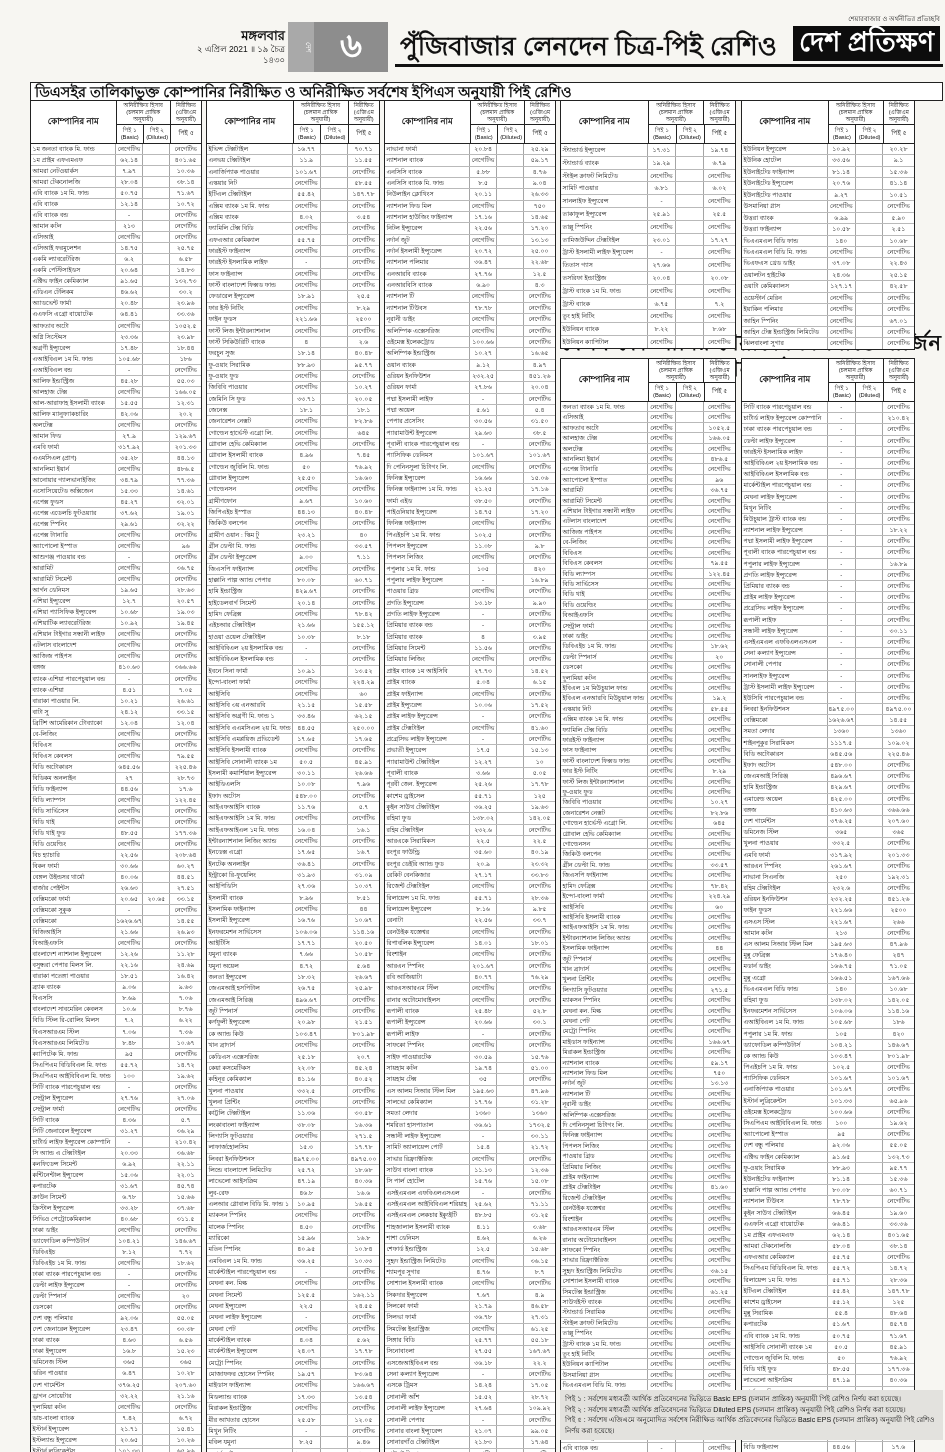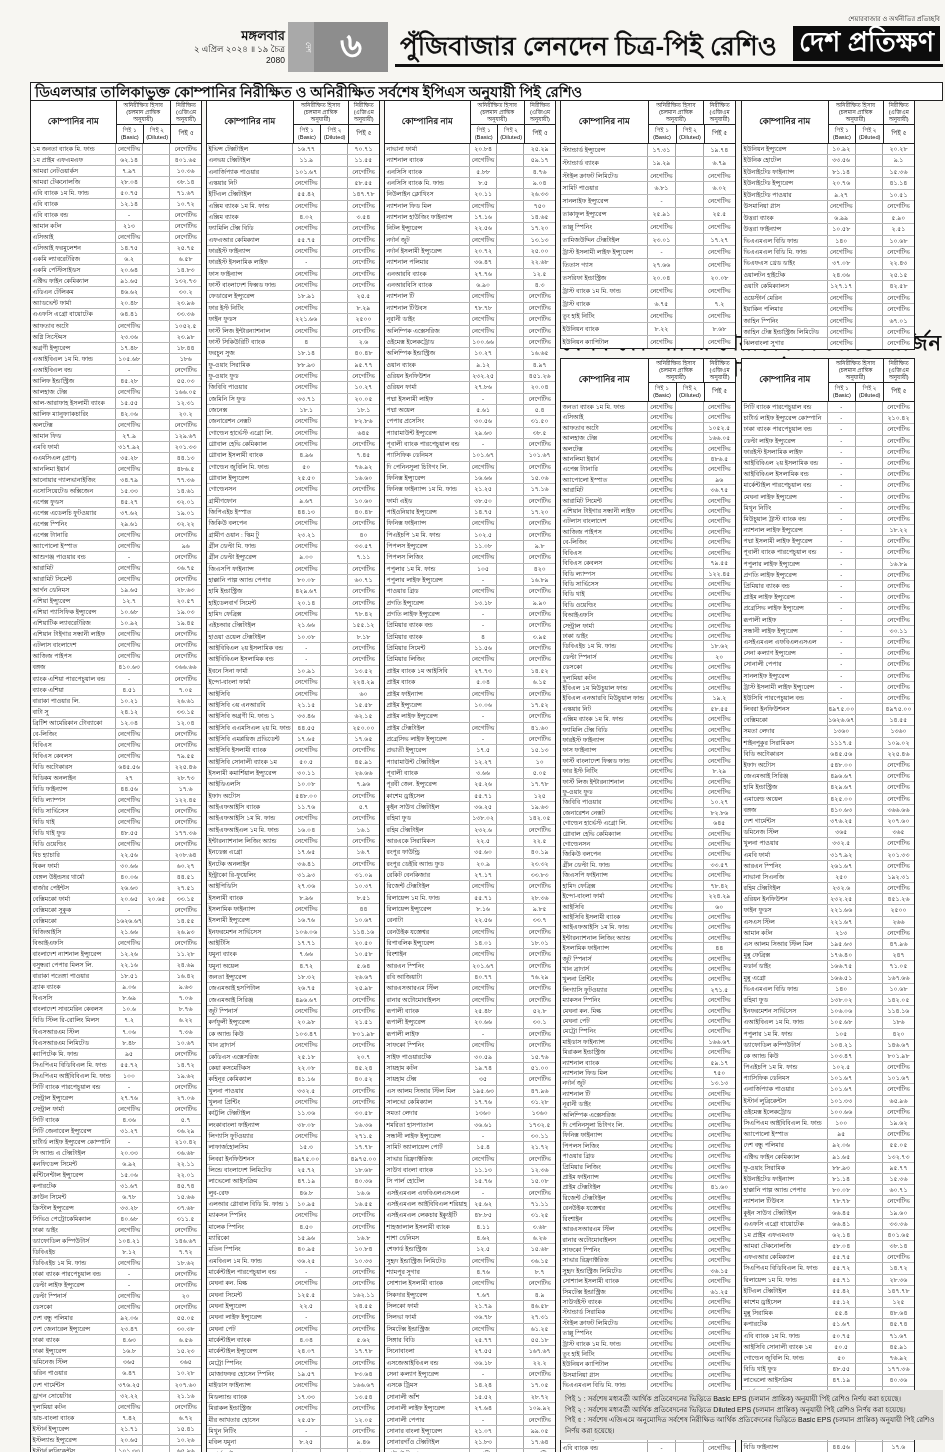--- a/index.html
+++ b/index.html
@@ -46,34 +46,34 @@
     text-align:center;line-height:26px;letter-spacing:1px;}
   
   .footnote-box{left:560px;top:1390px;width:383px;background:#e3e2de;padding:4px 5px;box-sizing:border-box;}
   .footnote-box div{font-size:7px;line-height:1.5;}
 </style>
 </head>
 <body>
 
 <div class="abs date-block">
   <div class="date-line1">মঙ্গলবার</div>
-  <div class="date-line2">২ এপ্রিল ২০২৪ ॥ ১৯ চৈত্র 2080</div>
+  <div class="date-line2">২ এপ্রিল 2021 ॥ ১৯ চৈত্র ১৪৩০</div>
 </div>
 <div class="abs pg-badge">
   <div class="strip">দেশ</div>
   <div class="num">৬</div>
 </div>
 <div class="abs page-title">পুঁজিবাজার লেনদেন চিত্র-পিই রেশিও</div>
 <div class="abs logo-wrap">
   <div class="logo-tagline">শেয়ারবাজার ও অর্থনীতির প্রতিচ্ছবি</div>
   <div class="logo-box">দেশ প্রতিক্ষণ</div>
 </div>
 <div class="abs head-rule"></div>
 
-<div class="abs main-heading">ডিএলআর তালিকাভুক্ত কোম্পানির নিরীক্ষিত ও অনিরীক্ষি­ত সর্বশেষ ইপিএস অনুযায়ী পিই রেশিও</div>
+<div class="abs main-heading">ডিএসইর তালিকাভুক্ত কোম্পানির নিরীক্ষিত ও অনিরীক্ষি­ত সর্বশেষ ইপিএস অনুযায়ী পিই রেশিও</div>
 <div class="abs margin-heading">যেসব কোম্পানির শেয়ারের বিপরীতে মার্জিন লোন নেই</div>
 
 <div id="tables-root">
     <div class="tbl abs" style="left: 30px; top: 100px; width: 172px;">
       <div class="thead" style="height: 42px;">
         <div class="th-name">কোম্পানির নাম</div>
         <div class="th-right">
           <div class="th-groups">
             <div class="th-unaud">অনিরীক্ষিত হিসাব (চলমান প্রান্তিক অনুযায়ী)</div>
             <div class="th-aud">নিরীক্ষিত (এজিএম অনুযায়ী)</div>

